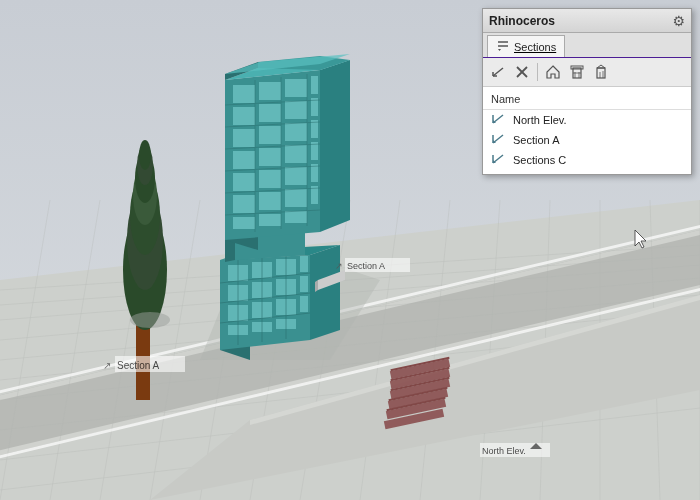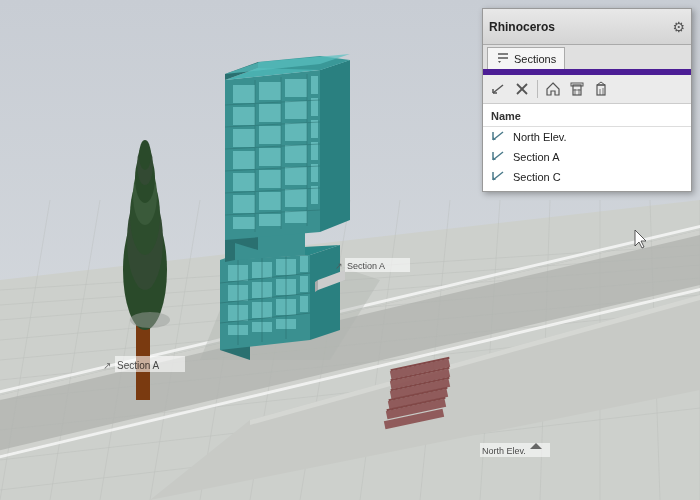--- a/index.html
+++ b/index.html
@@ -26,40 +26,41 @@
       z-index: 100;
     }
 
     .panel-titlebar {
       display: flex;
       align-items: center;
       justify-content: space-between;
       background: linear-gradient(to bottom, #e8e8e8, #d4d4d4);
       border-bottom: 1px solid #aaa;
       padding: 3px 6px;
-      height: 36px;
+      height: 24px;
     }
 
     .panel-title {
       font-size: 12px;
       font-weight: bold;
       color: #222;
     }
 
     .panel-gear {
       color: #555;
       font-size: 14px;
       cursor: pointer;
     }
 
     .panel-tab-bar {
       display: flex;
       background: #e0e0e0;
-      border-bottom: 6px solid #4c1d95;
+      border-bottom: 1px solid #4c1d95;
       padding: 2px 4px 0;
+      text-decoration: underline;
     }
 
     .panel-tab {
       display: flex;
       align-items: center;
       gap: 4px;
       padding: 3px 8px;
       background: #f5f5f5;
       border: 1px solid #aaa;
       border-bottom: none;
@@ -104,21 +105,21 @@
 
     .panel-content {
       background: white;
       padding: 4px 0;
     }
 
     .panel-header-row {
       padding: 2px 8px 4px;
       font-size: 11px;
       color: #333;
-      font-weight: bold;
+      font-weight: normal;
       border-bottom: 1px solid #ddd;
     }
 
     .panel-list-item {
       display: flex;
       align-items: center;
       gap: 6px;
       padding: 3px 8px;
       cursor: pointer;
       font-size: 11px;
@@ -456,17 +457,17 @@
 
 
       <div class="panel-list-item">
         <span class="item-icon">
           <svg width="14" height="12" viewBox="0 0 14 12">
             <line x1="2" y1="10" x2="12" y2="2" stroke="#4a7a8a" stroke-width="1.5"></line>
             <polygon points="2,10 5,10 2,7" fill="#4a7a8a"></polygon>
             <line x1="2" y1="2" x2="2" y2="10" stroke="#4a7a8a" stroke-width="1.5"></line>
           </svg>
         </span>
-        <span>Section C</span>
+        <span>Sections C</span>
       </div>
     </div>
   </div>
 </div>
 
 </body></html>

